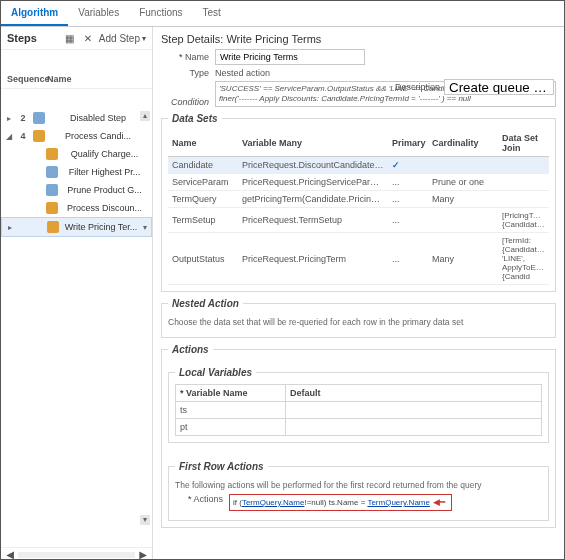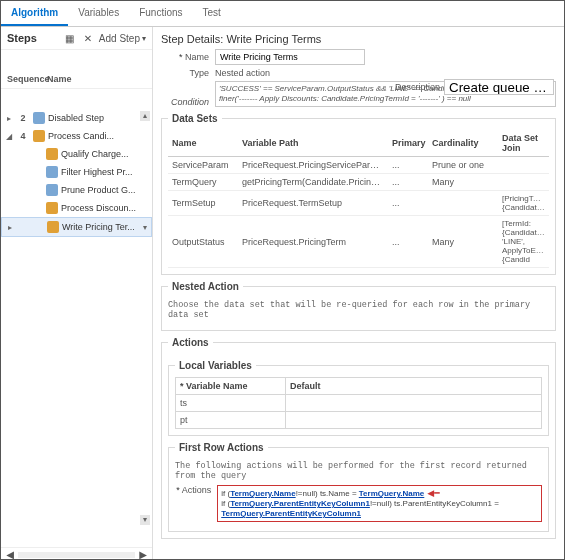--- a/index.html
+++ b/index.html
@@ -17,51 +17,51 @@
   .cols { display:flex; font-size:9px; font-weight:600; color:#555; padding:4px 6px; border-bottom:1px solid #eee;}
   .cols .c1 { width:40px;}
   .tree { flex:1; overflow:hidden; position:relative;}
   .row { display:flex; align-items:center; padding:3px 4px; gap:3px; font-size:9px; cursor:pointer;}
   .row.selected { background:#e6effa; border:1px solid #bcd4ef;}
   .tg { width:8px; color:#666; font-size:8px; text-align:center;}
   .seq { width:14px; color:#555; text-align:center; font-weight:600;}
   .ic { width:12px; height:12px; border-radius:2px;}
   .ic.cube { background:#e0a036;}
   .ic.chain { background:#7aa7d4;}
-  .nm { flex:1; white-space:nowrap; overflow:hidden; text-overflow:ellipsis;}
+  .nm { flex:1; white-space:nowrap; overflow:hidden; text-overflow:ellipsis;text-align:center;}
   .hscroll { height:14px; border-top:1px solid #eee; display:flex; align-items:center; justify-content:space-between; padding:0 4px;}
   .arr { width:10px; height:10px; color:#555; font-size:10px; line-height:10px; text-align:center; cursor:pointer;}
   .vscroll-up, .vscroll-dn { position:absolute; right:2px; width:10px; height:10px; background:#e5e5e5; font-size:8px; text-align:center; line-height:10px; color:#666; cursor:pointer;}
   .vscroll-up { top:2px;} .vscroll-dn { bottom:2px;}
 
   .sect-title { font-size:11px; color:#333; margin-bottom:4px;}
   .kv { display:flex; align-items:center; gap:6px; margin:3px 0;}
   .kv .lbl { width:48px; text-align:right; color:#555; font-size:9px;}
   .kv .lbl.req::before { content:"* "; color:#333;}
   .textval { border:1px solid #c7c7c7; padding:2px 4px; font-size:9px; min-width:150px; height:16px;}
   .plain { font-size:9px; color:#555;}
   .desc { position:absolute; right:10px; top:52px; font-size:9px; color:#555; display:flex; gap:4px; align-items:center;}
   .desc .d-lbl { font-weight:400;}
   .desc .d-val { border:1px solid #c7c7c7; padding:2px 4px; white-space:nowrap; overflow:hidden; max-width:110px; text-overflow:ellipsis; height:16px;}
   .condbox { border:1px solid #c7c7c7; font-size:8px; padding:2px 3px; line-height:10px; color:#555; flex:1;}
   fieldset{ border:1px solid #d9d9d9; margin:6px 0 0 0; padding:6px;}
-  legend{ font-size:10px; font-weight:600; color:#444; padding:0 4px;}
+  legend{ font-size:10px; font-weight:600; color:#444; padding:0 4px;font-style:italic;}
   table { border-collapse:collapse; width:100%; font-size:9px; table-layout:fixed;}
   th { text-align:left; font-weight:600; color:#444; border-bottom:1px solid #ccc; padding:3px 4px;}
   td { padding:3px 4px; border-bottom:1px solid #eee; color:#555; white-space:nowrap; overflow:hidden; text-overflow:ellipsis;}
   tr.sel td { background:#e6effa;}
   .chk { color:#0572ce; font-weight:bold;}
   .pencil { color:#888; font-size:8px; margin-left:4px;}
   .nested-sel { margin-top:4px; display:flex; align-items:center; gap:6px;}
   .ddl { border:1px solid #c7c7c7; padding:2px 14px 2px 4px; font-size:9px; position:relative; min-width:80px;}
   .ddl .caret { position:absolute; right:3px; top:2px; font-size:8px;}
-  .small-note { font-size:8.5px; color:#666; margin:2px 0 4px 0;font-family:Liberation Mono, monospace;}
+  .small-note { font-size:8.5px; color:#666; margin:2px 0 4px 0;}
   .lv-table th, .lv-table td { border:1px solid #d6d6d6;}
   .actions-box { border:1px solid #c33; padding:2px 3px; font-size:8px; line-height:10px; color:#444;}
-  .code { color:#0645ad; text-decoration:underline;font-weight:bold;}
+  .code { color:#0645ad; text-decoration:underline;}
   .arrow-red { color:#c33; font-size:9px; margin:0 3px;}
   .rightpane { position:relative; }
 </style>
 </head>
 <body>
 
 <div class="tabs">
   <div class="tab active">Algorithm</div>
   <div class="tab">Variables</div>
   <div class="tab">Functions</div>
@@ -167,27 +167,34 @@
         <colgroup>
             <col style="width:70px">
             <col style="width:150px">
             <col style="width:40px">
             <col style="width:70px">
             <col>
           </colgroup>
         <thead>
             <tr>
           <th>Name</th>
-          <th>Variable Path</th>
+          <th>Variable Many</th>
           <th>Primary</th>
           <th>Cardinality</th>
           <th>Data Set Join</th>
         </tr>
           </thead>
         <tbody id="ds-body">
+            <tr class="sel">
+              <td>Candidate</td>
+              <td>PriceRequest.DiscountCandidate<span class="pencil">✎</span></td>
+              <td><span class="chk">✓</span></td>
+              <td></td>
+              <td style="font-size:8px;line-height:9px;white-space:normal;"></td>
+            </tr>
             <tr>
               <td>ServiceParam</td>
               <td>PriceRequest.PricingServiceParameter</td>
               <td>...</td>
               <td>Prune or one</td>
               <td style="font-size:8px;line-height:9px;white-space:normal;"></td>
             </tr>
             <tr>
               <td>TermQuery</td>
               <td>getPricingTerm(Candidate.PricingTerm</td>
@@ -236,30 +243,27 @@
                 <td></td>
               </tr>
               <tr>
                 <td>pt</td>
                 <td></td>
               </tr>
             </tbody>
         </table>
       </fieldset>
 
-      <fieldset style="margin-top:6px;">
+      <fieldset style="margin-top:18px;">
         <legend>First Row Actions</legend>
         <div class="small-note">The following actions will be performed for the first record returned from the query</div>
         <div class="kv" style="align-items:flex-start;">
           <span class="lbl req">Actions</span>
           <div class="actions-box">
             <div>
               <span>if (</span><span class="code">TermQuery.Name</span><span>!=null) ts.Name = </span><span class="code">TermQuery.Name</span><span class="arrow-red">◀━</span>
             </div>
-            <div>
-              <span>if (</span><span class="code">TermQuery.ParentEntityKeyColumn1</span><span>!=null) ts.ParentEntityKeyColumn1 = </span><span class="code">TermQuery.ParentEntityKeyColumn1</span>
-            </div>
           </div>
         </div>
       </fieldset>
     </fieldset>
   </div>
 </div>
 
 </body></html>

